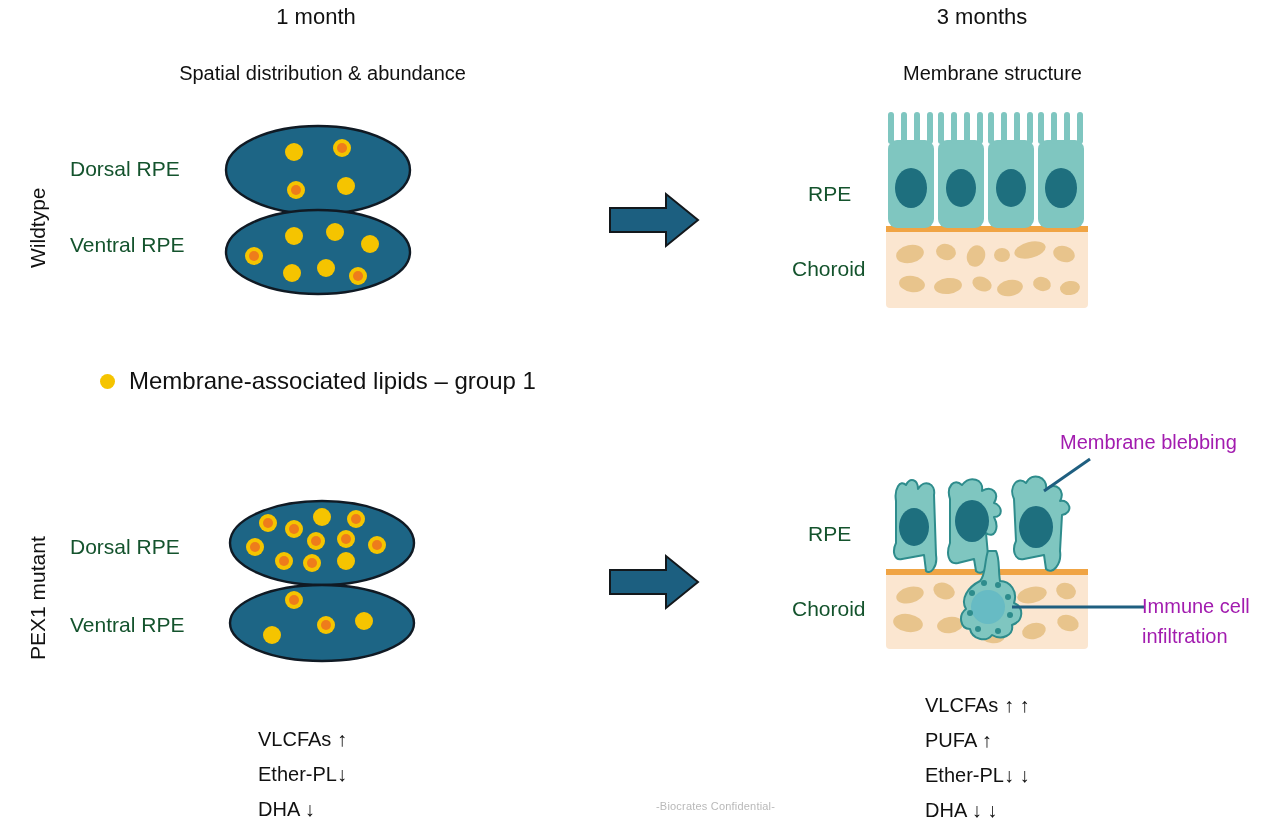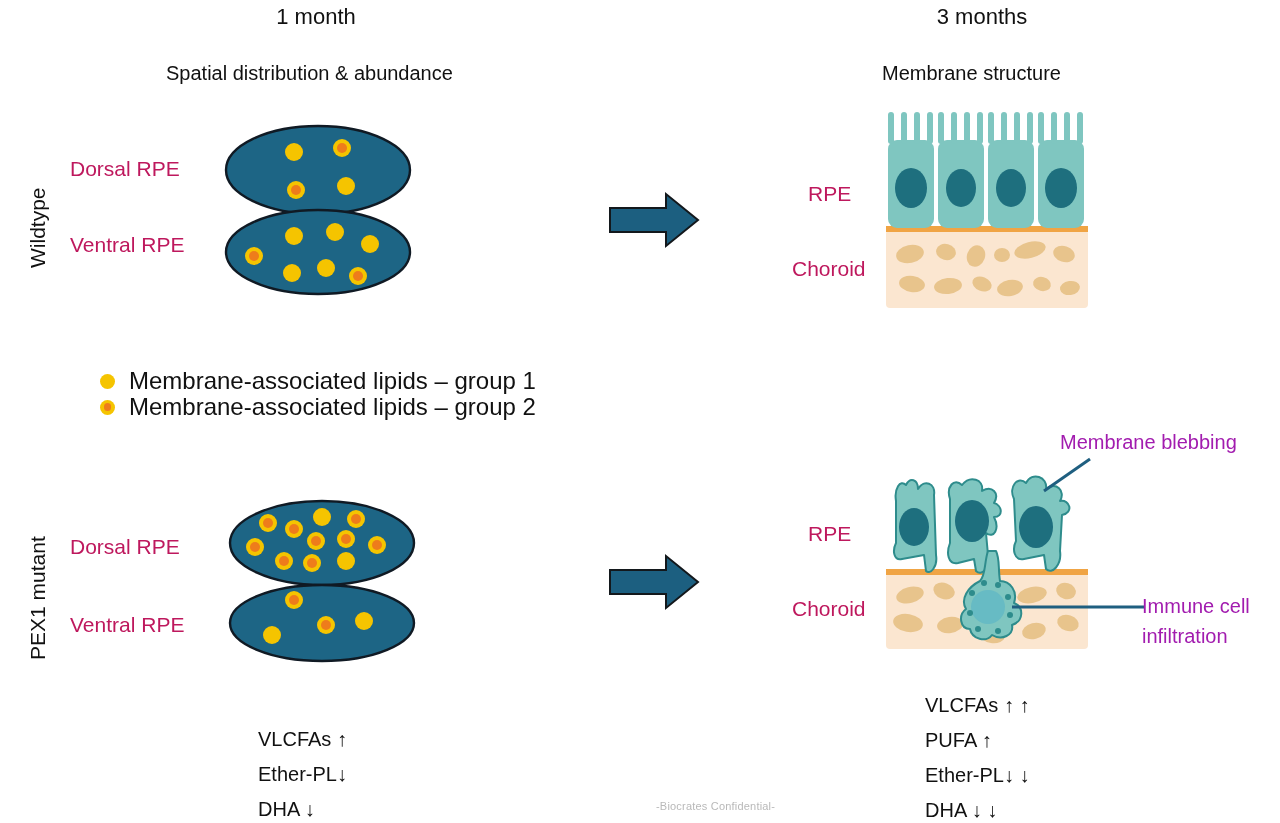--- a/index.html
+++ b/index.html
@@ -7,23 +7,23 @@
   body{
     width:1280px;height:823px;
     background:#ffffff;
     font-family:"Liberation Sans", sans-serif;
     color:#111111;
     overflow:hidden;
     position:relative;
   }
   .canvas{position:relative;width:1280px;height:823px;}
   .abs{position:absolute;}
-  .txt{font-size:21px;color:#be185d;white-space:nowrap;line-height:1.25;}
+  .txt{font-size:21px;color:#14532d;white-space:nowrap;line-height:1.25;}
   .col-title{font-size:22px;color:#111;text-align:center;white-space:nowrap;}
-  .sub-title{font-size:20px;color:#111;text-align:left;white-space:nowrap;}
+  .sub-title{font-size:20px;color:#111;text-align:right;white-space:nowrap;}
   .row-label{
     font-size:21px;color:#111;white-space:nowrap;
     transform:rotate(-90deg);transform-origin:left top;
   }
   .legend-row{display:flex;align-items:center;gap:14px;height:26px;}
   .legend-label{font-size:24px;color:#111;white-space:nowrap;}
   .dot-g1,.dot-g2{border-radius:50%;flex:none;}
   .dot-g1{background:#F5C400;}
   .dot-g2{background:#F5C400;position:relative;}
   .dot-g2::after{
@@ -131,24 +131,20 @@
         <ellipse cx="177" cy="80" rx="16" ry="20"></ellipse>
       </g>
     </g>
   </svg>
 
   <div class="abs" style="left:100px;top:368px;">
     <div class="legend-row">
       <span class="dot-g1" style="width:15px;height:15px;"></span>
       <span class="legend-label">Membrane-associated lipids – group 1</span>
     </div>
-    <div class="legend-row">
-      <span class="dot-g2" style="width:15px;height:15px;"></span>
-      <span class="legend-label">Membrane-associated lipids – group 2</span>
-    </div>
   </div>
 
   <div class="abs txt" style="left:70px;top:534px;">Dorsal RPE</div>
   <div class="abs txt" style="left:70px;top:612px;">Ventral RPE</div>
 
   <svg class="abs" style="left:222px;top:495px;" width="200" height="170" viewBox="0 0 200 170">
 
     <ellipse cx="100" cy="48" rx="92" ry="42" fill="#1D6585" stroke="#101a24" stroke-width="2.4"></ellipse>
     <g>
       <circle cx="46" cy="28" r="9" fill="#F5C400"></circle>

